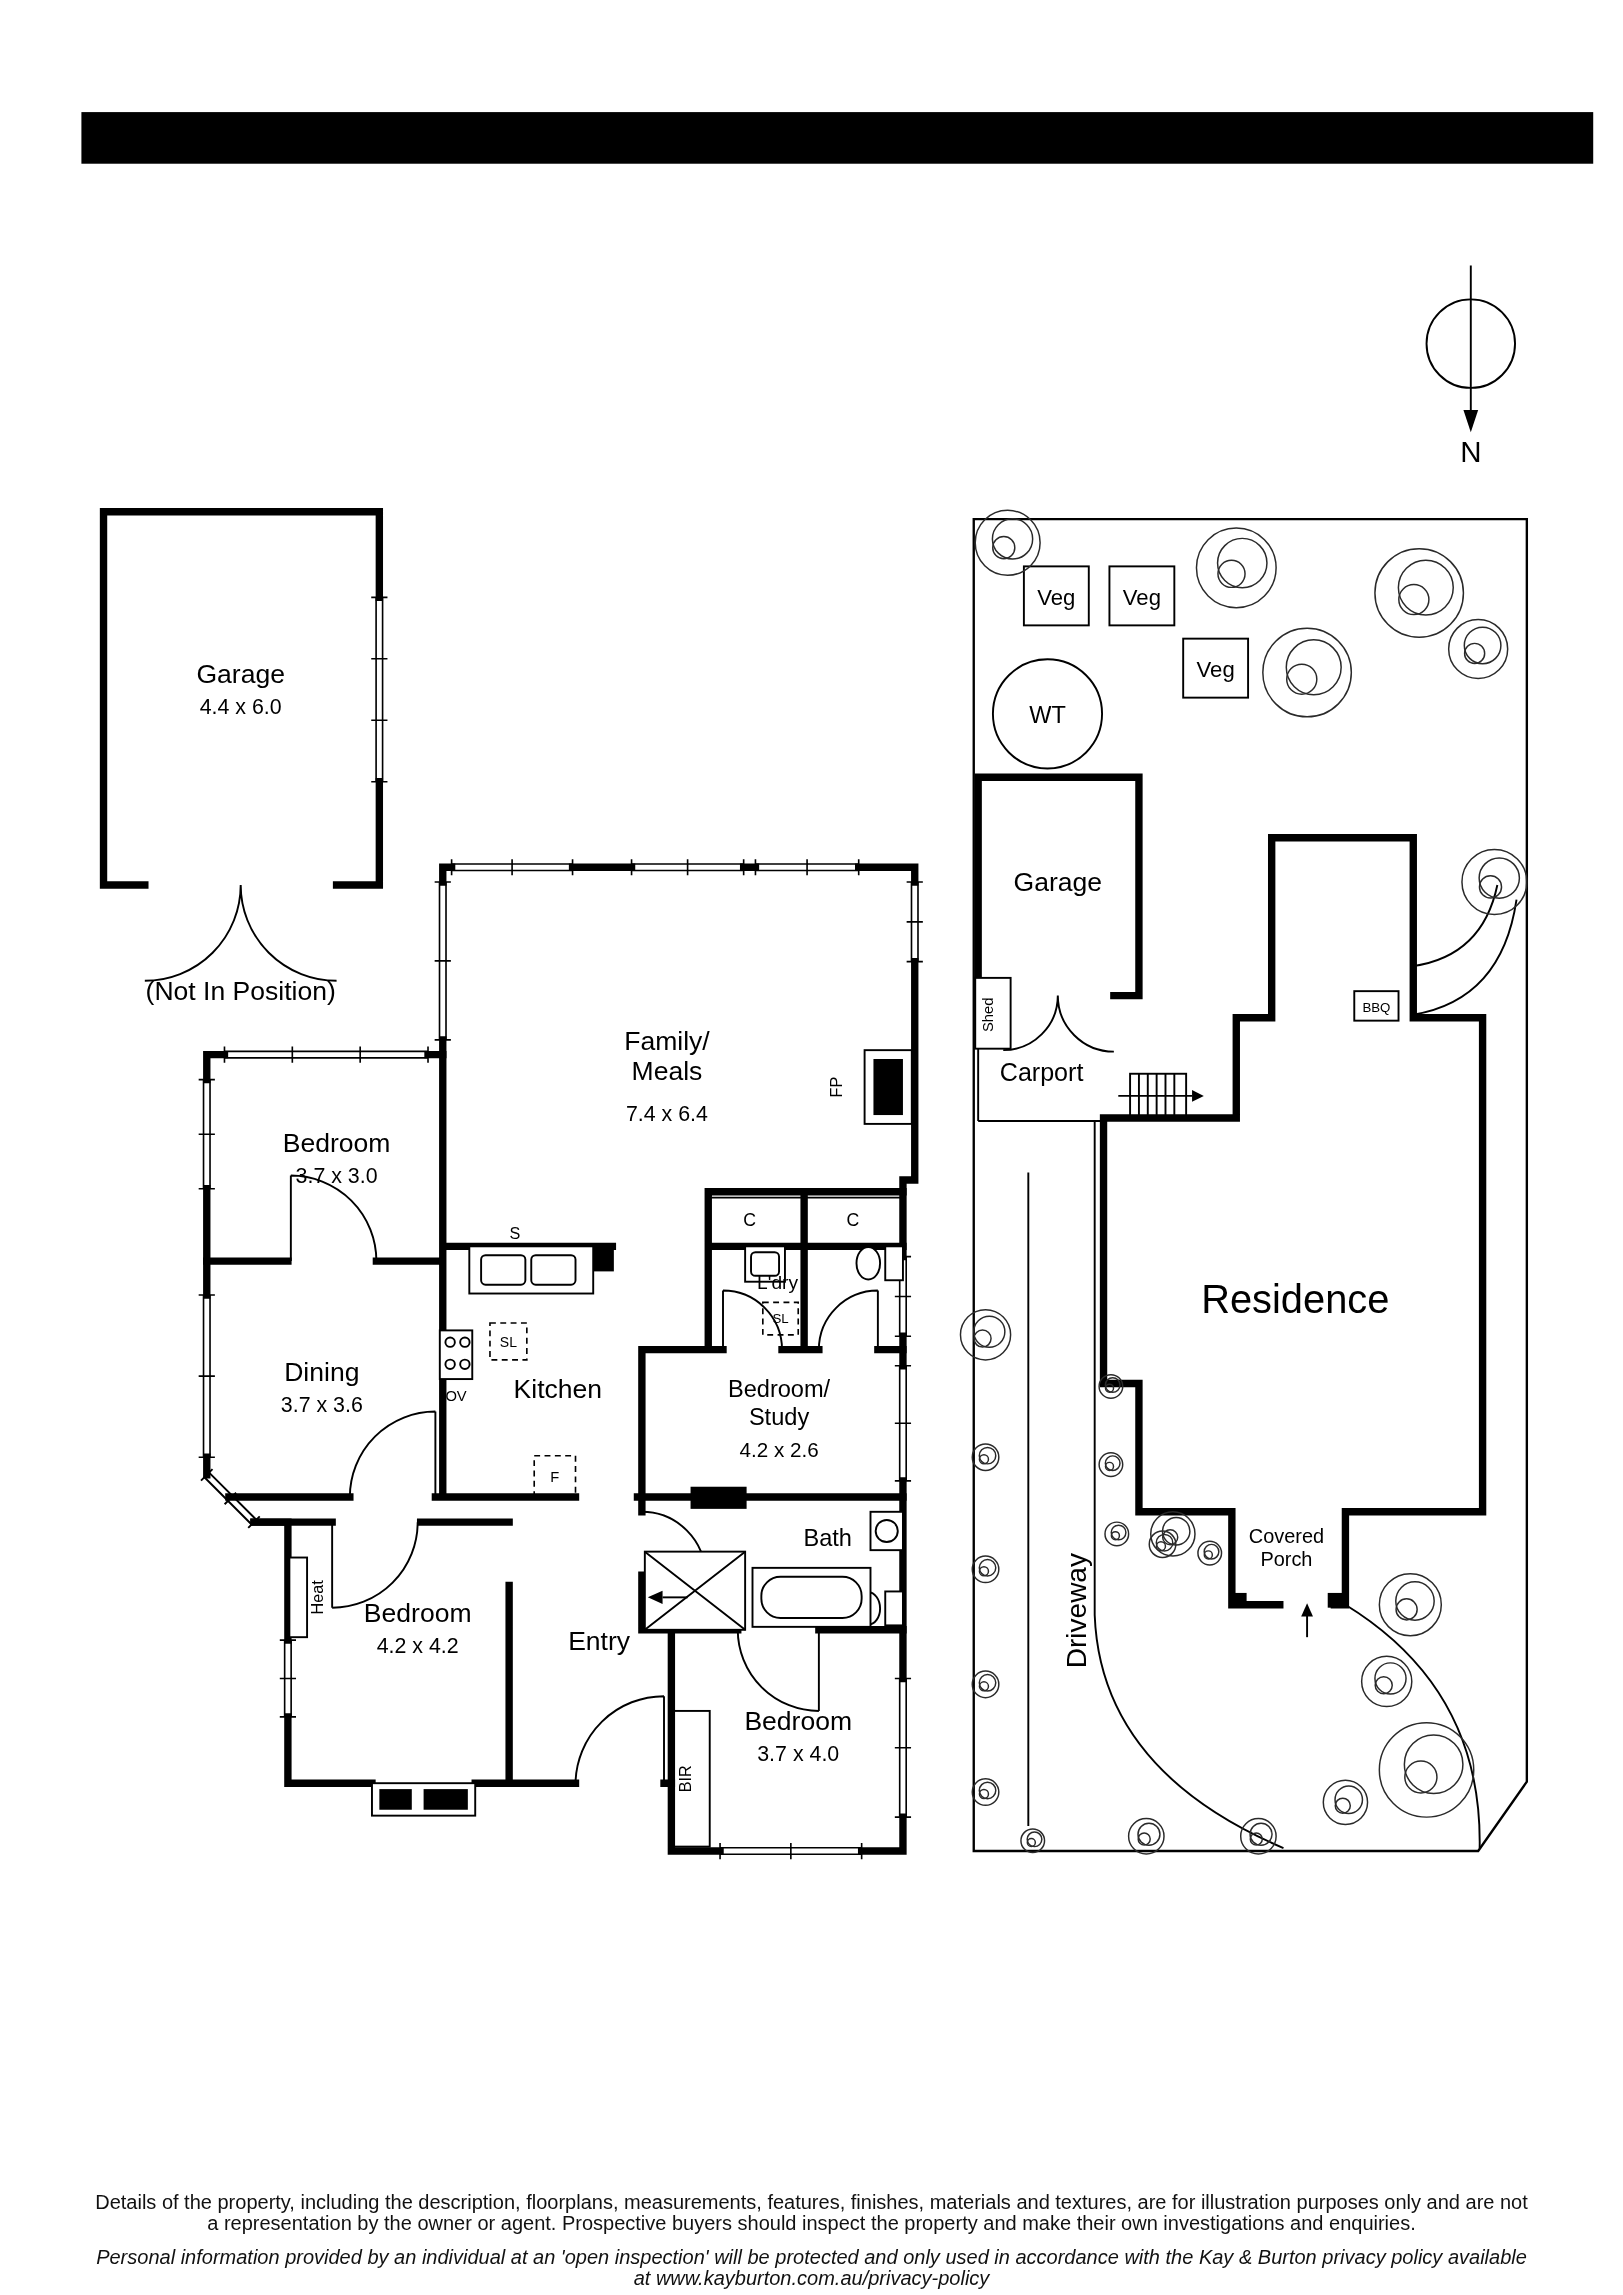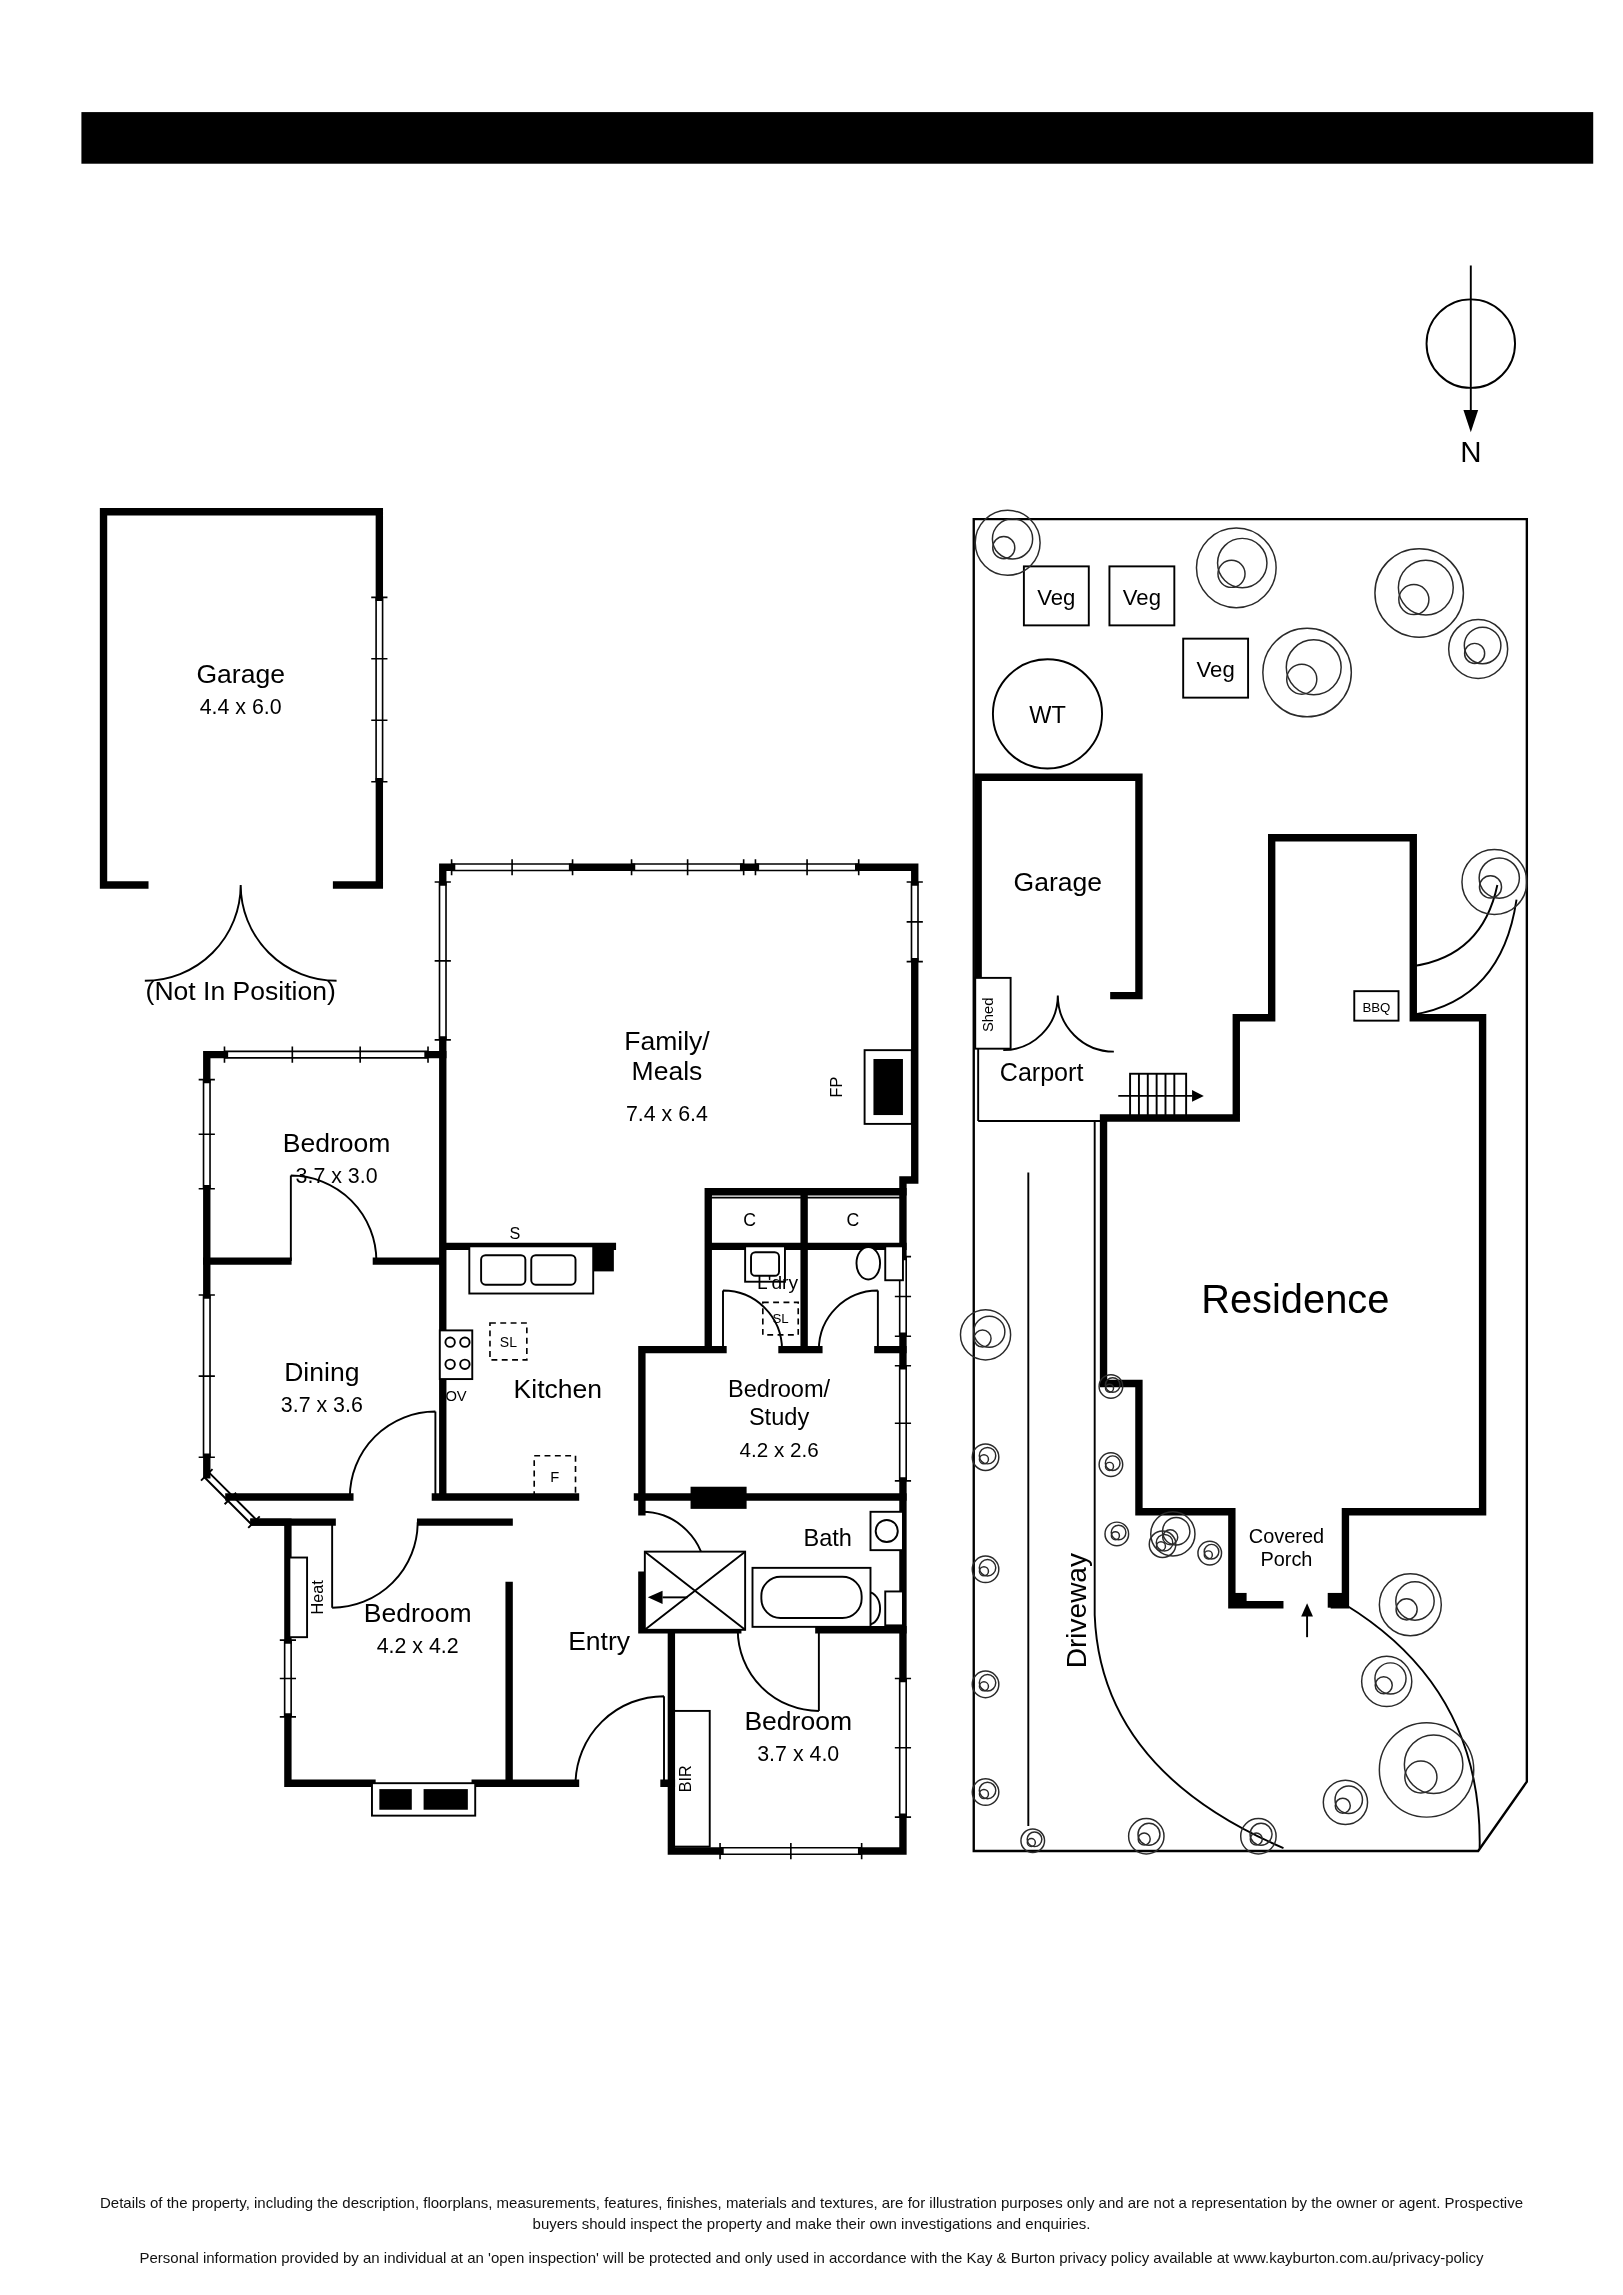--- a/index.html
+++ b/index.html
@@ -8,21 +8,21 @@
   svg{position:absolute;left:0;top:0;}
   svg text{font-family:"Liberation Sans",sans-serif;fill:#000;}
   .lbl{text-anchor:middle;}
   .wall{stroke:#000;stroke-width:5;fill:none;stroke-linecap:square;}
   .thin{stroke:#000;stroke-width:1.3;fill:none;}
   .thinw{stroke:#000;stroke-width:1.3;fill:#fff;}
   .dash{stroke:#000;stroke-width:1.1;fill:none;stroke-dasharray:4 3;}
   .blk{fill:#000;stroke:none;}
   .bound{stroke:#000;stroke-width:1.6;fill:none;}
   .footer{position:absolute;left:93px;right:93px;text-align:center;color:#111;
-          font-size:15px;line-height:21px;}
+          font-size:20px;line-height:21px;}
 </style>
 </head>
 <body>
 
 <div id="page">
 
 <svg width="1623" height="2295" viewBox="0 0 1100 1556">
 
   <g>
     <rect x="55" y="76" width="1025" height="35" fill="#000"></rect>
@@ -382,16 +382,16 @@
       <text x="878" y="890" font-size="27" class="lbl">Residence</text>
       <text x="736" y="1092" font-size="19" class="lbl" transform="rotate(-90 736 1092)">Driveway</text>
       <text x="872" y="1046" font-size="13.5" class="lbl">Covered</text>
       <text x="872" y="1062" font-size="13.5" class="lbl">Porch</text>
       <text x="933" y="686" font-size="9" class="lbl">BBQ</text>
     </g>
   </g>
 </svg>
 
 <div class="footer" style="top:2192px;">Details of the property, including the description, floorplans, measurements, features, finishes, materials and textures, are for illustration purposes only and are not a representation by the owner or agent.  Prospective buyers should inspect the property and make their own investigations and enquiries.</div>
-<div class="footer" style="top:2247px;">Personal information provided by an individual at an 'open inspection' will be protected and only used in accordance with the Kay &amp; Burton privacy policy available at www.kayburton.com.au/privacy-policy</div>
+<div class="footer" style="top:2247px;font-style:italic;">Personal information provided by an individual at an 'open inspection' will be protected and only used in accordance with the Kay &amp; Burton privacy policy available at www.kayburton.com.au/privacy-policy</div>
 
 </div>
 
 
 </body></html>

